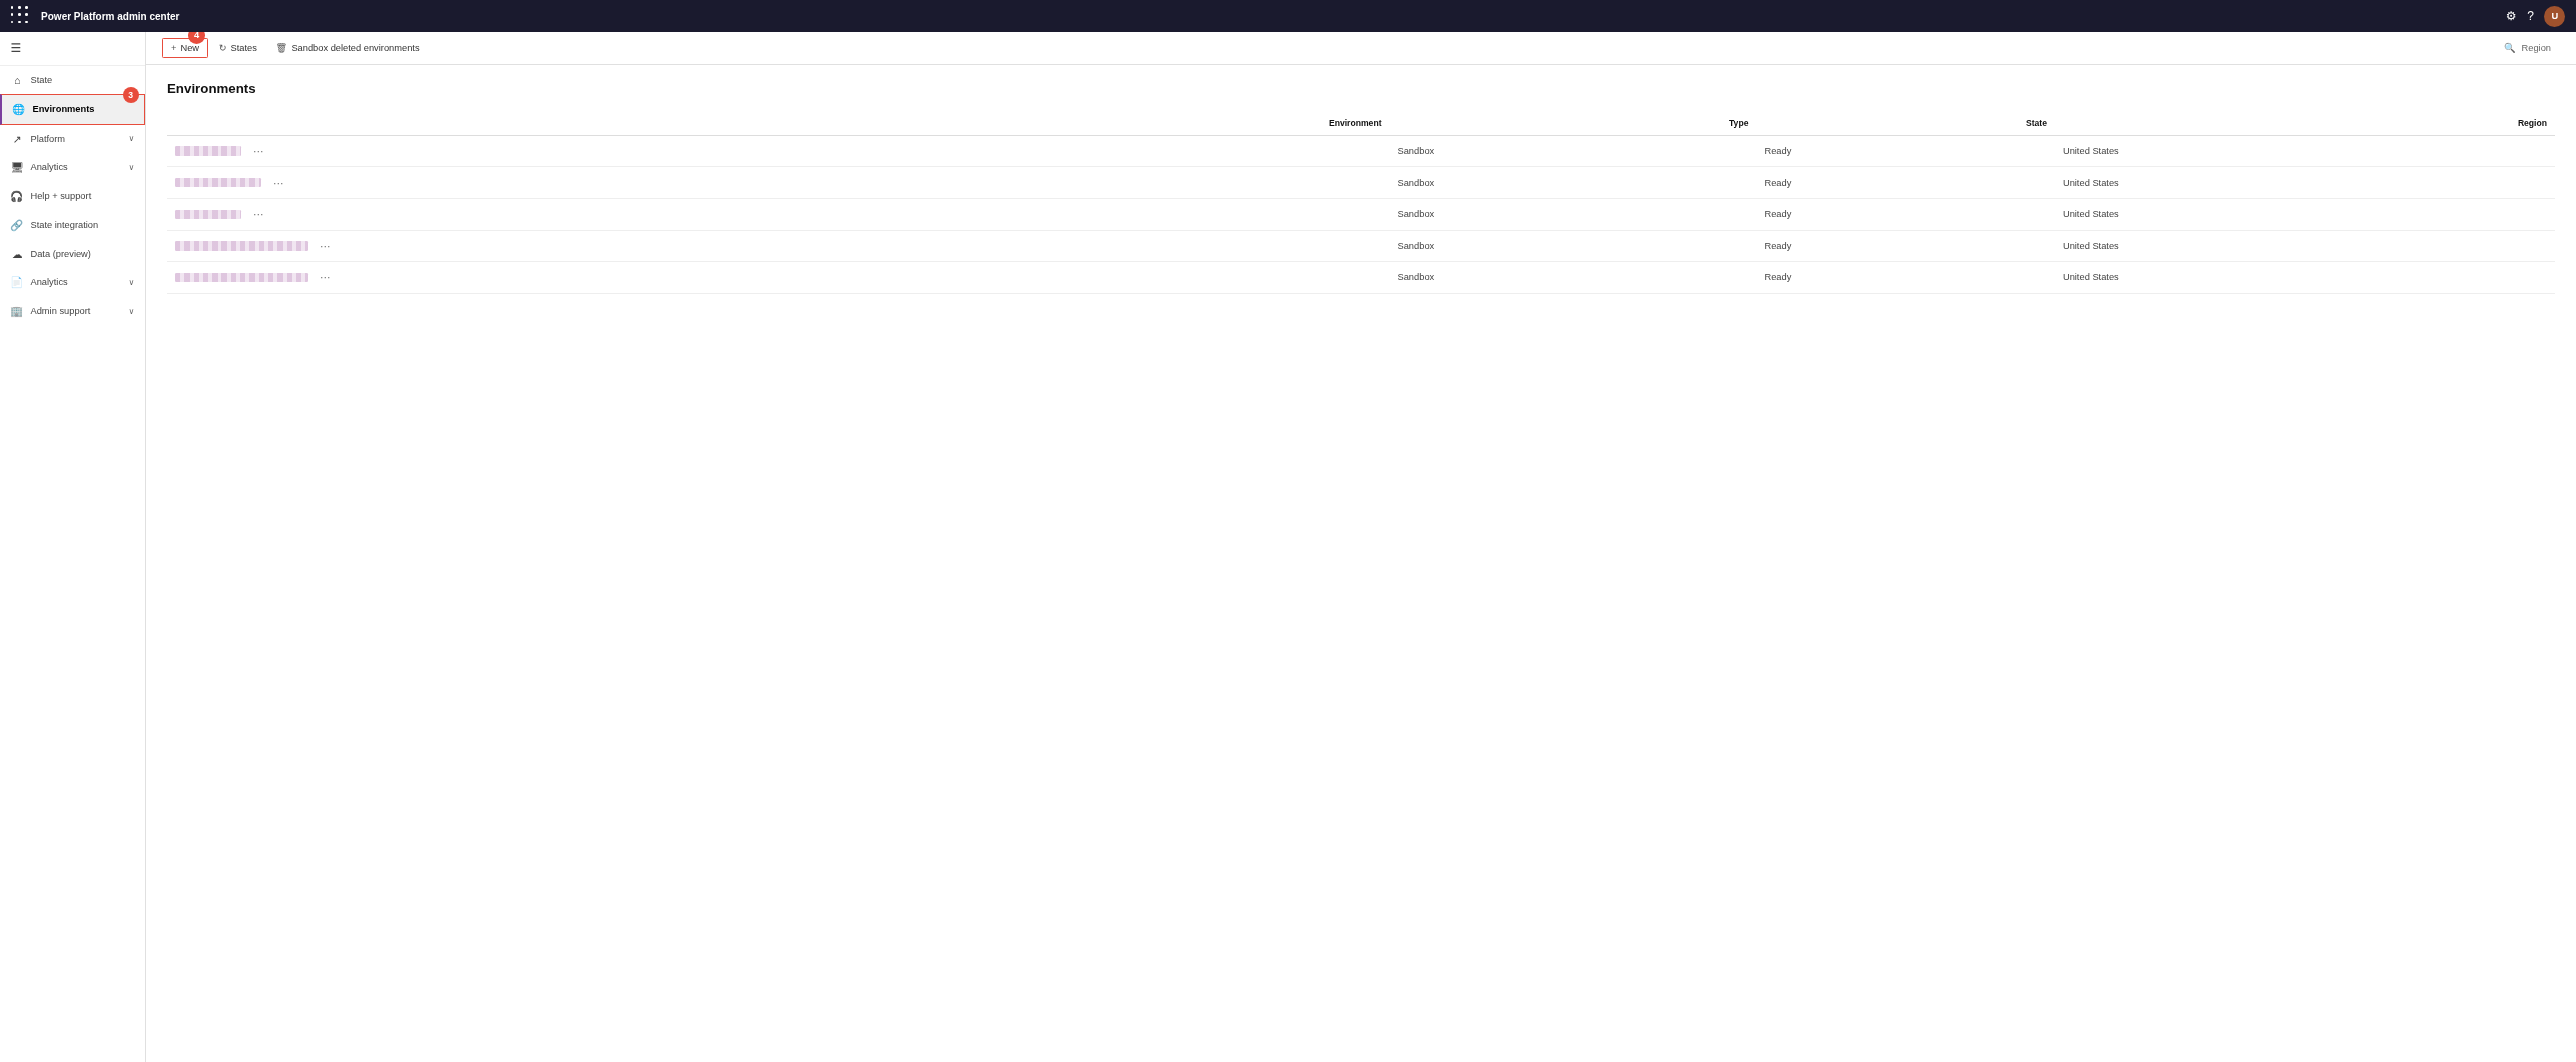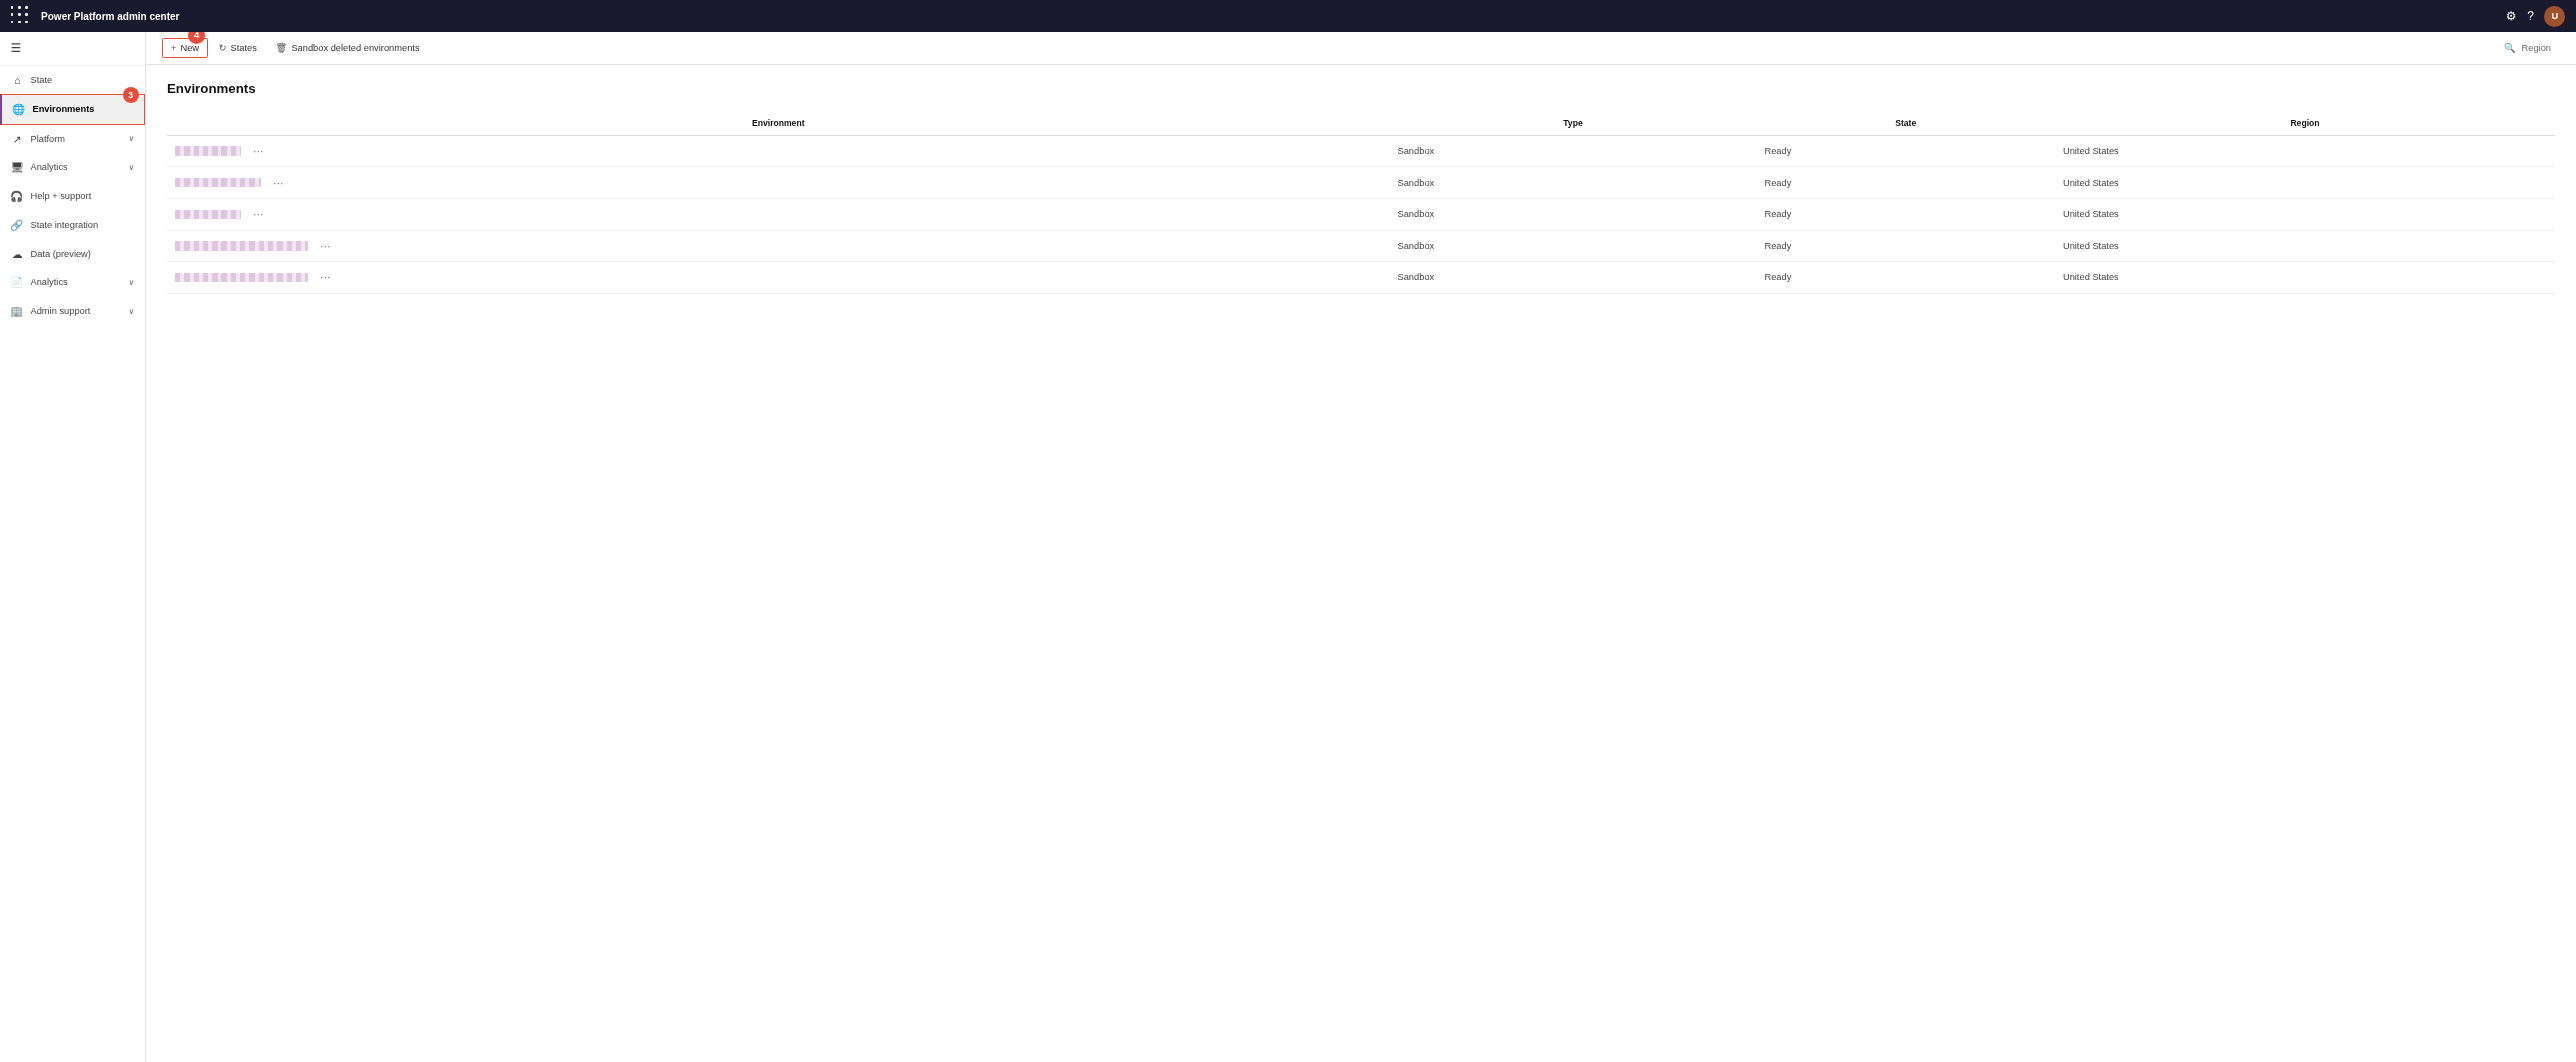--- a/index.html
+++ b/index.html
@@ -169,21 +169,21 @@
       font-size: 13.3px;
       font-weight: 600;
       color: #111;
       margin-bottom: 16px;
     }
     .env-table {
       width: 100%;
       border-collapse: collapse;
     }
     .env-table th {
-      text-align: center;
+      text-align: right;
       font-size: 8.6px;
       font-weight: 700;
       color: #111;
       padding: 6.6px 8px;
       border-bottom: 1.3px solid #ddd;
     }
     .env-table td {
       padding: 8px 8px;
       border-bottom: 0.7px solid #eee;
       font-size: 9.3px;

